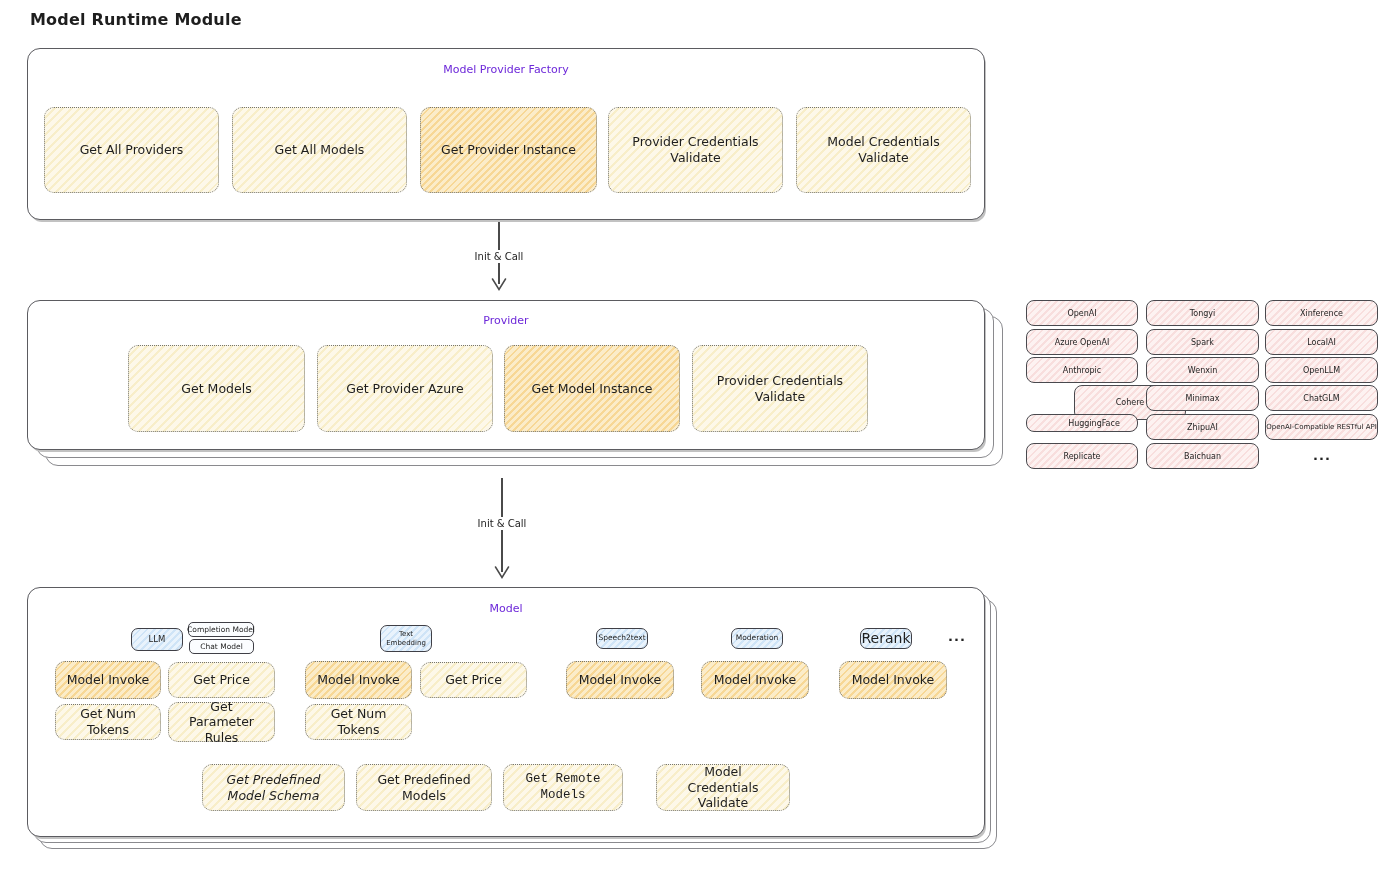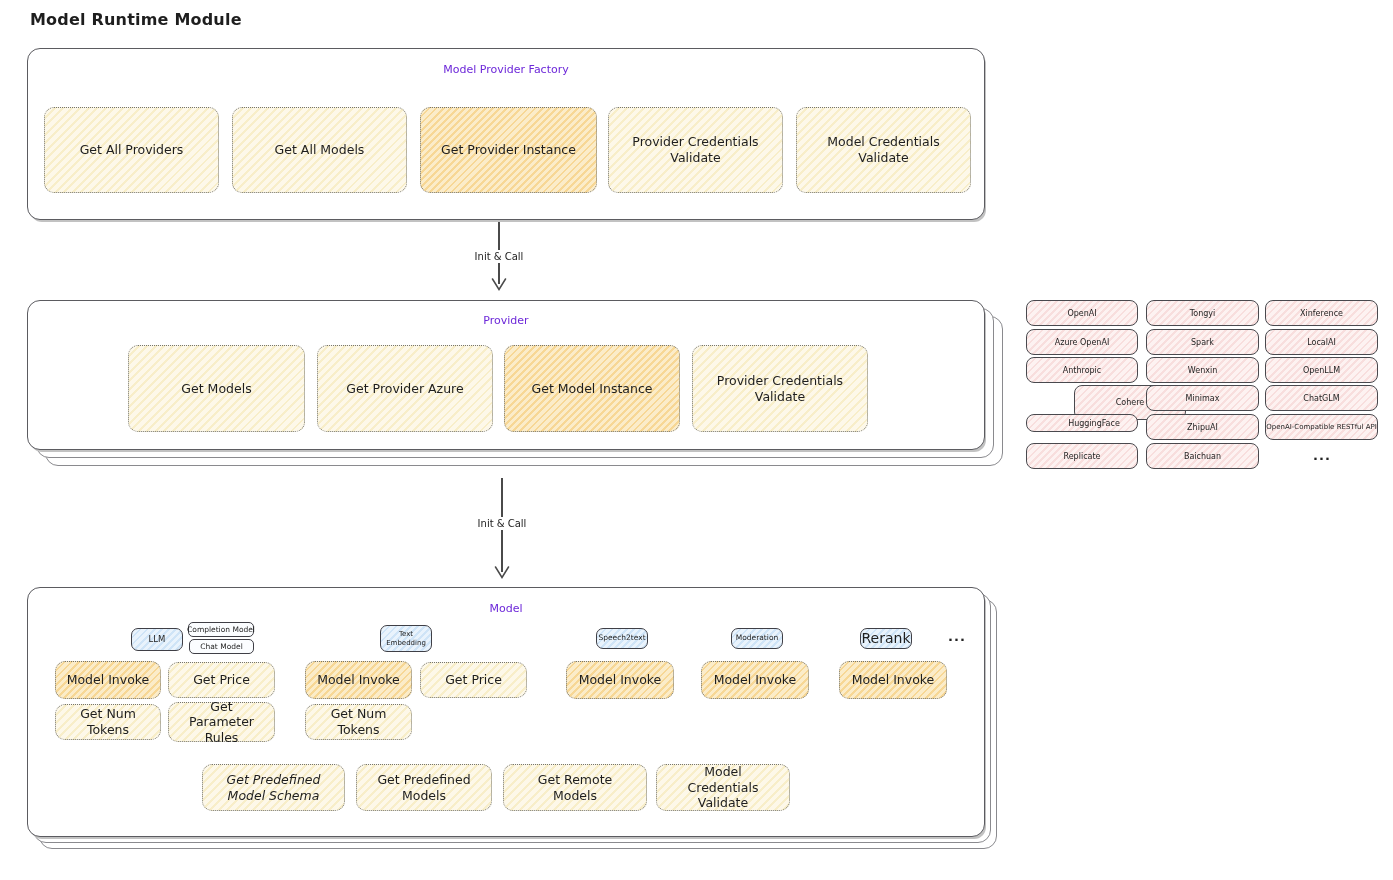--- a/index.html
+++ b/index.html
@@ -111,16 +111,16 @@
   <div class="chip orange" style="left:566px;top:661px;width:108px;height:38px;">Model Invoke</div>
   <div class="chip orange" style="left:701px;top:661px;width:108px;height:38px;">Model Invoke</div>
   <div class="chip orange" style="left:839px;top:661px;width:108px;height:38px;">Model Invoke</div>
 
   <div class="chip" style="left:55px;top:704px;width:106px;height:36px;">Get Num Tokens</div>
   <div class="chip" style="left:168px;top:702px;width:107px;height:40px;">Get Parameter Rules</div>
   <div class="chip" style="left:305px;top:704px;width:107px;height:36px;">Get Num Tokens</div>
 
   <div class="chip" style="left:202px;top:764px;width:143px;height:47px;font-style:italic;">Get Predefined Model Schema</div>
   <div class="chip" style="left:356px;top:764px;width:136px;height:47px;">Get Predefined Models</div>
-  <div class="chip" style="left:503px;top:764px;width:144px;height:47px;">Get Remote Models</div>
+  <div class="chip" style="left:503px;top:764px;width:120px;height:47px;font-family:Liberation Mono, monospace;">Get Remote Models</div>
   <div class="chip" style="left:656px;top:764px;width:134px;height:47px;">Model Credentials Validate</div>
 
 </div>
 
 </body></html>

